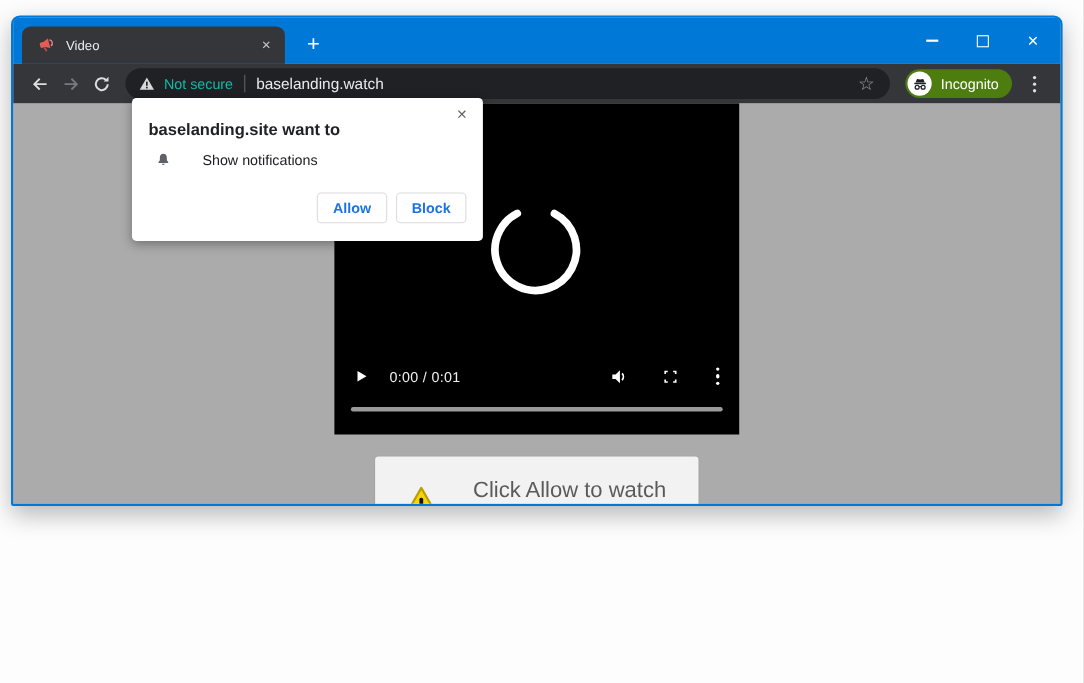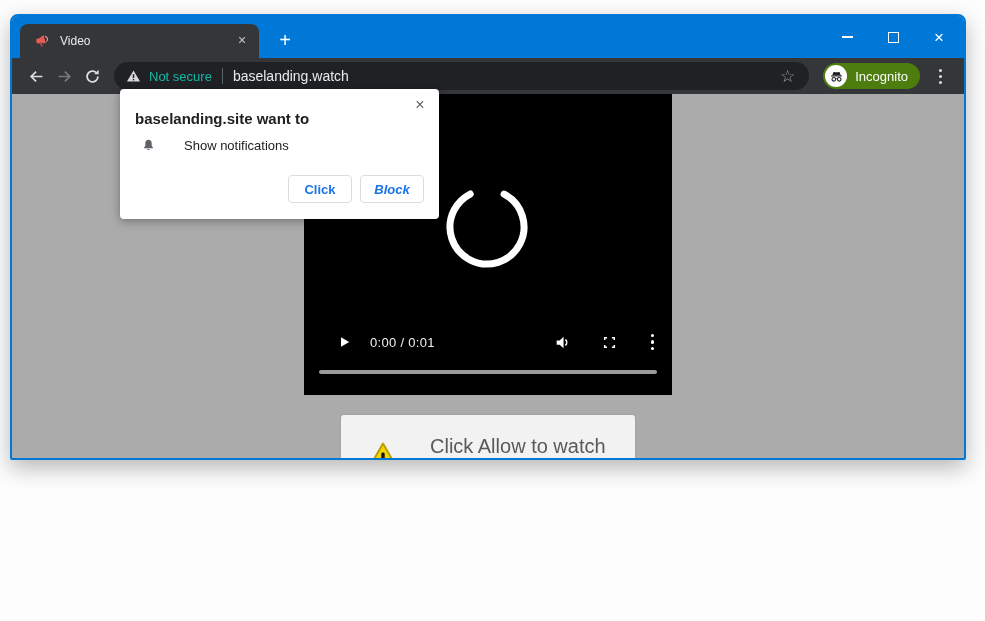--- a/index.html
+++ b/index.html
@@ -43,21 +43,21 @@
   .incog-circle { width:22px; height:22px; background:#fff; border-radius:50%; display:flex; align-items:center; justify-content:center; }
   .incog-label { color:#fff; font-size:13px; margin-left:8px; }
   .dots { display:flex; flex-direction:column; gap:3px; align-items:center; }
   .dots i { width:3px; height:3px; border-radius:50%; background:#dedede; display:block; }
 
   
   .content { position:relative; height:511px; background:#ABABAB; }
 
   .video { width:368px; height:301px; background:#000; margin:0 auto; position:relative; }
   .spinner { position:absolute; left:139px; top:89px; }
-  .vid-controls { position:absolute; left:0; right:0; top:236px; height:24px; display:flex; align-items:center; padding:0 18px;margin-left:16px; }
+  .vid-controls { position:absolute; left:0; right:0; top:236px; height:24px; display:flex; align-items:center; padding:0 18px; }
   .vid-time { color:#f0f0f0; font-size:13px; margin-left:18px; letter-spacing:.3px; }
   .vid-spacer { flex:1; }
   .vid-btn { display:flex; align-items:center; justify-content:center; }
   .vdots { display:flex; flex-direction:column; gap:3px; }
   .vdots i { width:3.4px; height:3.4px; border-radius:50%; background:#fff; display:block; }
   .progress { position:absolute; left:15px; top:276px; width:338px; height:3.5px; background:#9a9a9a; border-radius:2px; }
 
   .overlay-box {
     width:294px; height:87px; margin:20px auto 0; background:#f2f2f2; border-radius:3px;
     display:flex; align-items:center; padding-left:22px;
@@ -73,21 +73,21 @@
   .dialog-title { position:absolute; left:15px; top:21px; font-size:15px; color:#202124;font-weight:bold; }
   .dialog-close { position:absolute; right:10px; top:7px; width:18px; height:18px; color:#5f6368; font-size:16px; line-height:18px; text-align:center; cursor:pointer; }
   .perm-row { position:absolute; left:21px; top:49px; display:flex; align-items:center; }
   .perm-label { font-size:13px; color:#202124; margin-left:28px; }
   .dialog-btn {
     position:absolute; top:86px; width:64px; height:28px; background:#fff;
     border:1px solid #dadce0; border-radius:4px; color:#1a73e8; font-size:13px; font-weight:bold;
     font-family:"Liberation Sans", sans-serif; cursor:pointer;
   }
   .btn-allow { left:168px; }
-  .btn-block { left:240px;font-style:italic; }
+  .btn-block { left:240px; }
 </style>
 </head>
 <body>
 
 <div class="window">
 
   <div class="titlebar">
     <div class="tab">
       <svg class="tab-favicon" viewBox="0 0 16 16">
         <g transform="rotate(-15 8 8)">
@@ -218,17 +218,17 @@
   <div class="dialog">
     <div class="dialog-title">baselanding.site want to</div>
     <div class="dialog-close">×</div>
     <div class="perm-row">
       <svg width="15" height="15" viewBox="0 0 16 16">
         <path d="M8 1.8 c-2.1 0 -3.4 1.5 -3.4 3.7 v2.7 L3.3 10 v.8 h9.4 V10 l-1.3 -1.8 V5.5 C11.4 3.3 10.1 1.8 8 1.8 z" fill="#5f6368"></path>
         <path d="M6.7 11.6 a1.3 1.3 0 0 0 2.6 0 z" fill="#5f6368"></path>
       </svg>
       <span class="perm-label">Show notifications</span>
     </div>
-    <button class="dialog-btn btn-allow">Click</button>
+    <button class="dialog-btn btn-allow">Allow</button>
     <button class="dialog-btn btn-block">Block</button>
   </div>
 
 </div>
 
 </body></html>

